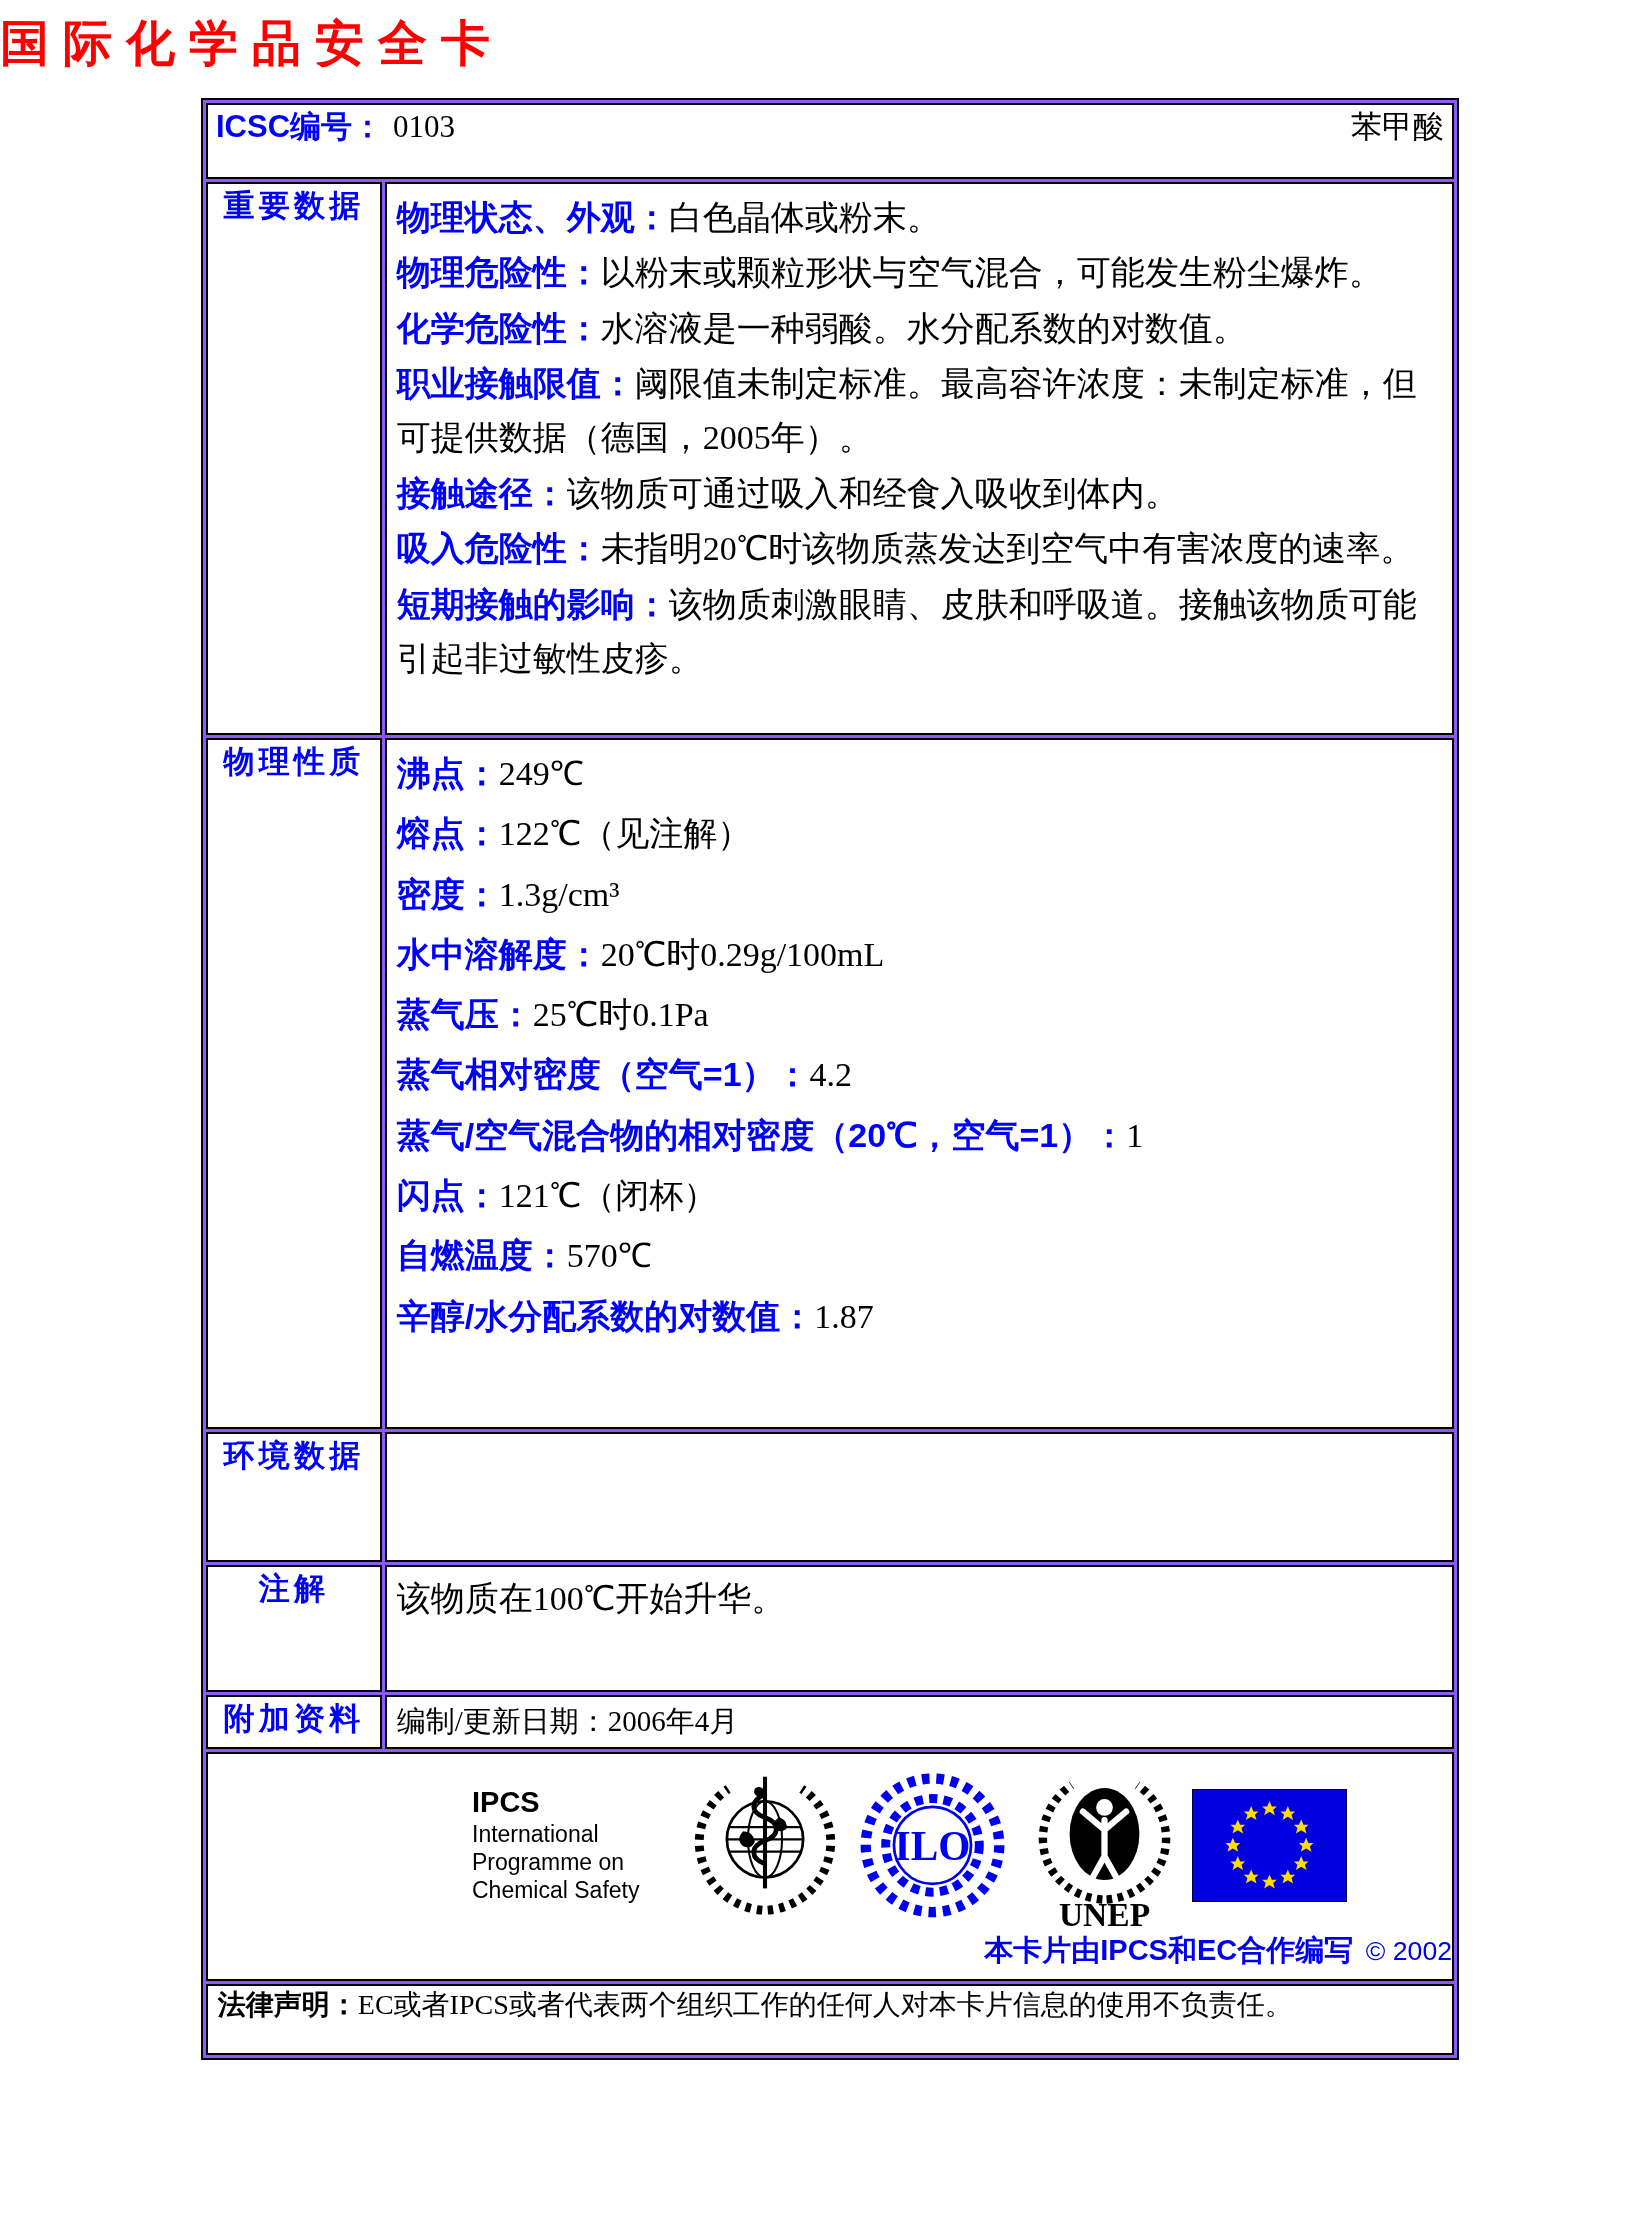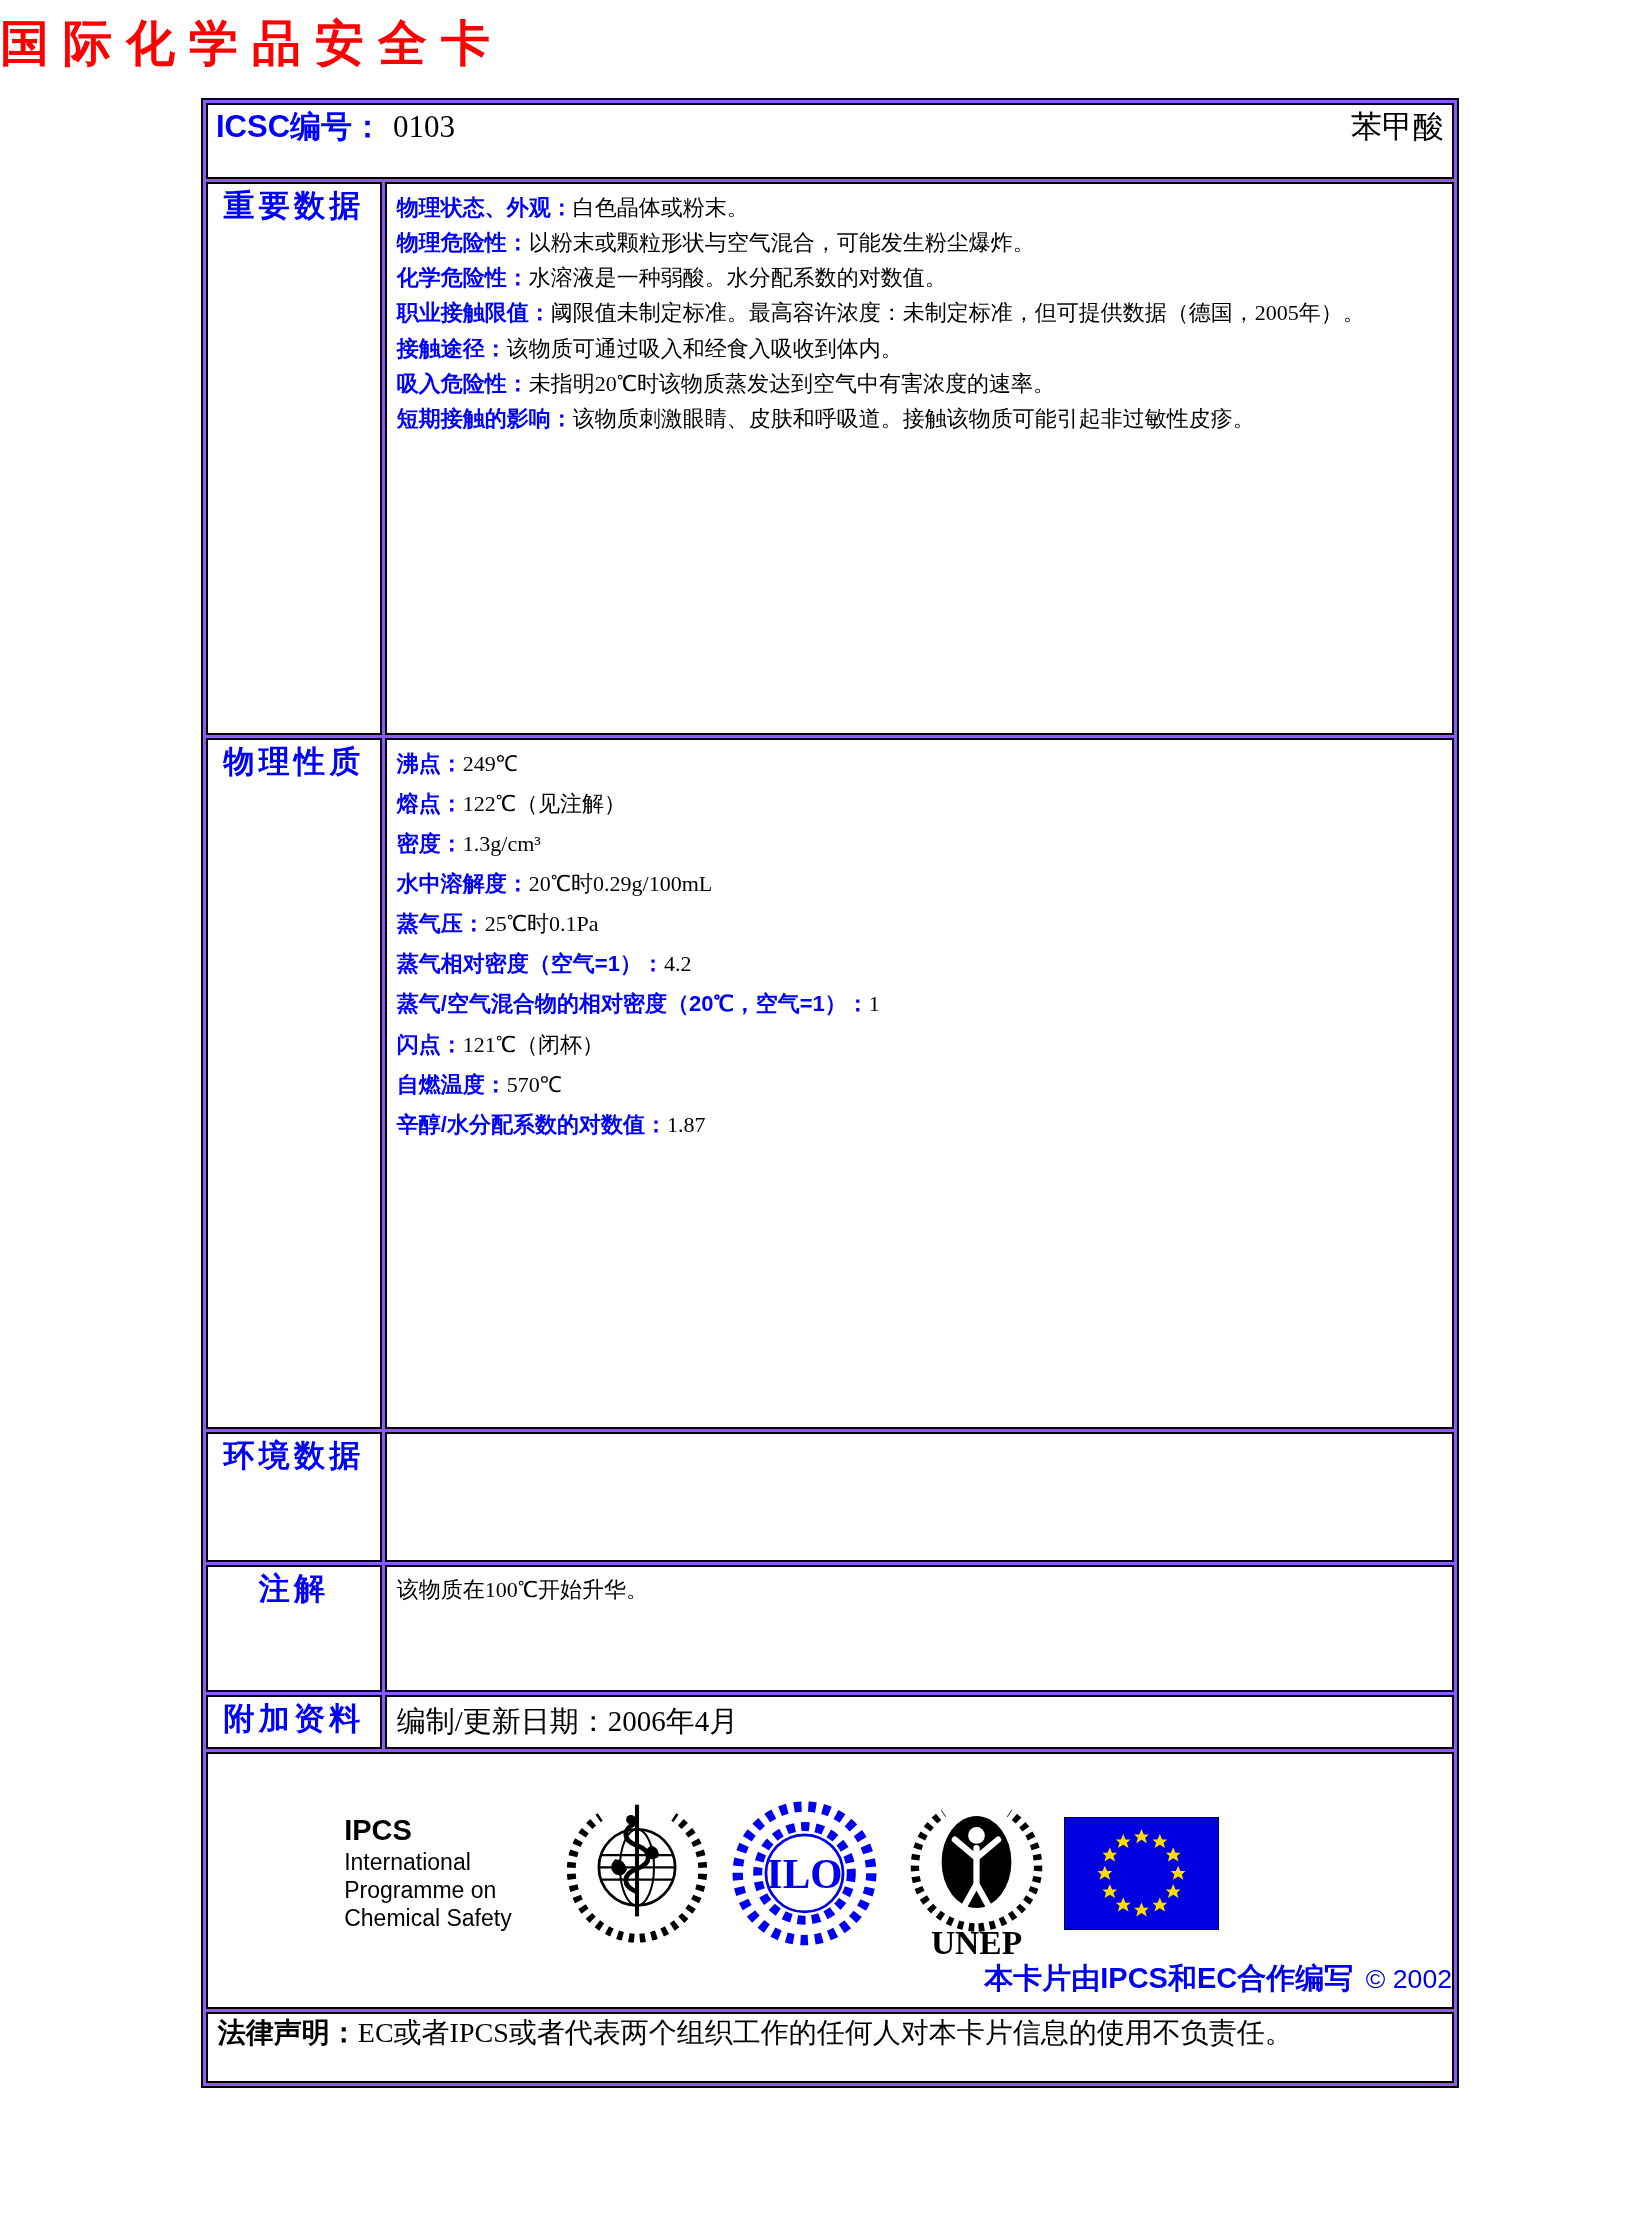--- a/index.html
+++ b/index.html
@@ -37,33 +37,33 @@
     font-family:Liberation Mono, monospace;
   }
 
   
   td.content-cell{padding:5.6px 9.8px;}
   td.row-important{height:538px;}
   td.row-physical{height:675px;margin-top:28px;}
   td.row-environ{height:115px;}
   td.row-notes{height:112px;}
   td.row-additional{height:39px;vertical-align:middle;}
-  p.item{margin:0;font-size:22px;line-height:1.6;color:#000;}
+  p.item{margin:0;font-size:34px;line-height:1.6;color:#000;}
   .phys p.item{margin-bottom:4.9px;}
   .blabel{
     color:#0000ff;font-weight:bold;
     font-family:"Liberation Sans", sans-serif;
   }
   .val{color:#000;}
   .plain-line{font-size:29px;color:#000;line-height:1.3;}
 
   
   td.footer-cell{height:187px;padding:0;}
   .footer-wrap{display:flex;flex-direction:column;height:100%;}
-  .logo-row{flex:1;display:flex;align-items:center;justify-content:center;padding:5.6px 105px 0 8.4px;margin-top:28px;}
+  .logo-row{flex:1;display:flex;align-items:center;justify-content:flex-end;padding:5.6px 105px 0 8.4px;}
   .ipcs-block{width:210px;}
   .ipcs-acronym{font-size:29px;font-weight:bold;font-family:"Liberation Sans", sans-serif;line-height:1.15;}
   .ipcs-line{font-size:23px;font-family:"Liberation Sans", sans-serif;line-height:1.22;}
   .credit-row{text-align:right;padding:0 0 8.4px 0;font-size:29px;}
   .credit-text{color:#0000f0;font-weight:bold;font-family:"Liberation Sans", sans-serif;}
   .credit-copy{color:#0000f0;margin-left:12.6px;font-size:26.6px;font-family:"Liberation Sans", sans-serif;}
 
   
   td.legal-cell{height:67px;vertical-align:middle;padding:0 9.8px;margin-left:9px;}
   .legal-label{font-weight:bold;font-family:"Liberation Sans", sans-serif;font-size:28px;color:#000;}

